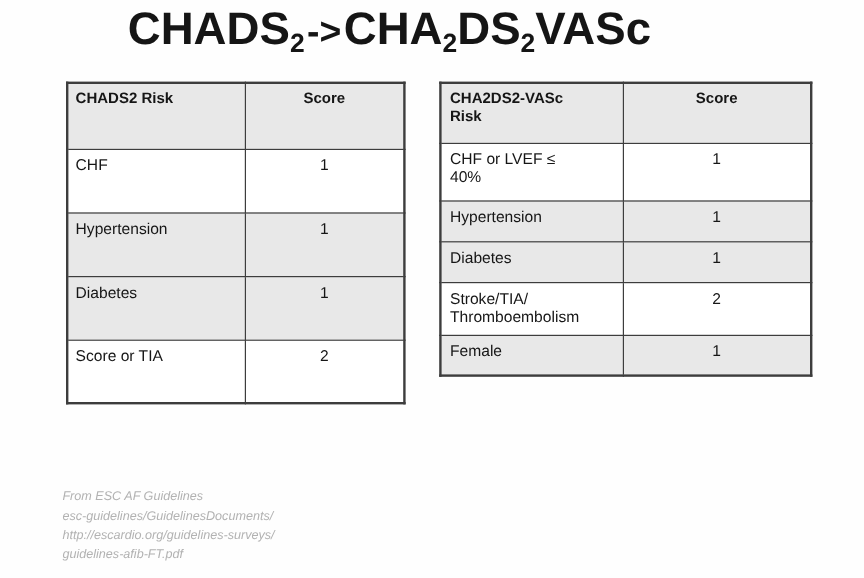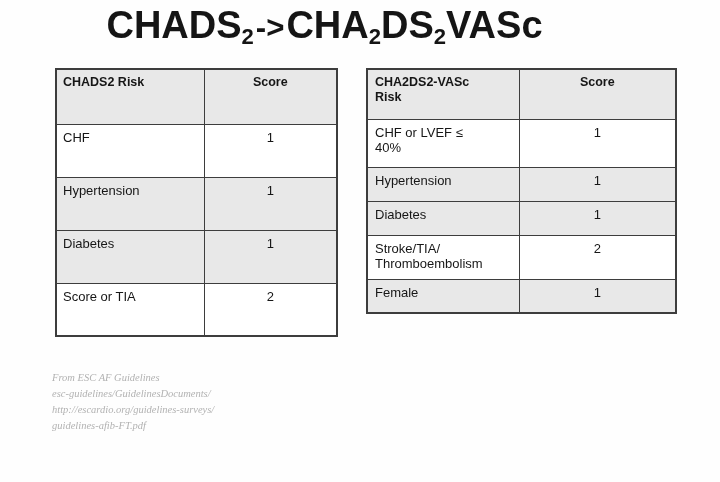--- a/index.html
+++ b/index.html
@@ -104,23 +104,23 @@
   #table-vasc tr.tall2-row { height: 44px; }
 
   #table-vasc td, #table-vasc th { padding: 5px 7px 4px 7px; }
 
   .nowrapcell { white-space: nowrap; }
 
   
   #citation {
     position: absolute;
     left: 52px;
-    top: 370px;
+    top: 407px;
     width: 280px;
-    font-family: Liberation Serif, serif;
+    font-family: Liberation Sans, sans-serif;
     font-style: italic;
     font-size: 10.5px;
     line-height: 1.52;
     color: #b2b2b2;
   }
   #citation div { white-space: nowrap; }
 </style>
 </head>
 <body>
 

